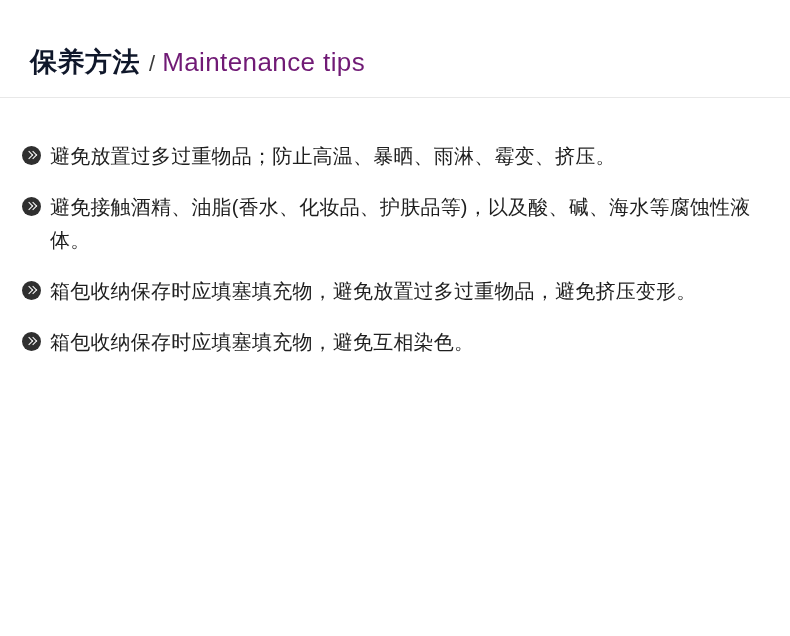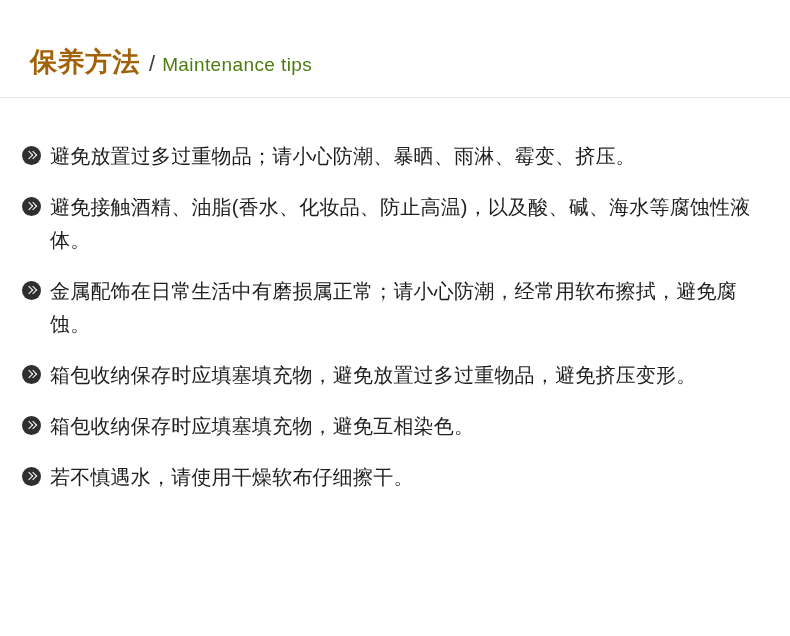--- a/index.html
+++ b/index.html
@@ -27,32 +27,32 @@
   }
   .title-line {
     display: flex;
     align-items: baseline;
     white-space: nowrap;
   }
   .title-cn {
     font-size: 27px;
     font-weight: 700;
     letter-spacing: 0.5px;
-    color: #a16207;
+    color: #0f172a;
   }
   .title-sep {
     font-size: 22px;
     font-weight: 400;
     color: #3a3a3a;
     margin: 0 7px 0 9px;
   }
   .title-en {
-    font-size: 19px;
+    font-size: 26px;
     font-weight: 400;
-    color: #4d7c0f;
+    color: #701a75;
     letter-spacing: 0.4px;
   }
   .divider {
     position: absolute;
     top: 97px;
     left: 0;
     width: 790px;
     height: 1px;
     background: #e8e8e8;
   }
@@ -110,42 +110,34 @@
       <span class="title-en">Maintenance tips</span>
     </div>
   </div>
 
   <div class="divider"></div>
 
   <div class="tips">
 
     <div class="tip">
       <span class="bullet"></span>
-      <span class="tip-text">避免放置过多过重物品；请小心防潮、暴晒、雨淋、霉变、挤压。</span>
+      <span class="tip-text">避免放置过多过重物品；防止高温、暴晒、雨淋、霉变、挤压。</span>
     </div>
 
     <div class="tip">
       <span class="bullet"></span>
-      <span class="tip-text">避免接触酒精、油脂(香水、化妆品、防止高温)，以及酸、碱、海水等腐蚀性液体。</span>
+      <span class="tip-text">避免接触酒精、油脂(香水、化妆品、护肤品等)，以及酸、碱、海水等腐蚀性液体。</span>
     </div>
 
-    <div class="tip">
-      <span class="bullet"></span>
-      <span class="tip-text">金属配饰在日常生活中有磨损属正常；请小心防潮，经常用软布擦拭，避免腐蚀。</span>
-    </div>
 
     <div class="tip">
       <span class="bullet"></span>
       <span class="tip-text">箱包收纳保存时应填塞填充物，避免放置过多过重物品，避免挤压变形。</span>
     </div>
 
     <div class="tip">
       <span class="bullet"></span>
       <span class="tip-text">箱包收纳保存时应填塞填充物，避免互相染色。</span>
     </div>
 
-    <div class="tip">
-      <span class="bullet"></span>
-      <span class="tip-text">若不慎遇水，请使用干燥软布仔细擦干。</span>
-    </div>
 
   </div>
 </div>
 
 </body></html>

